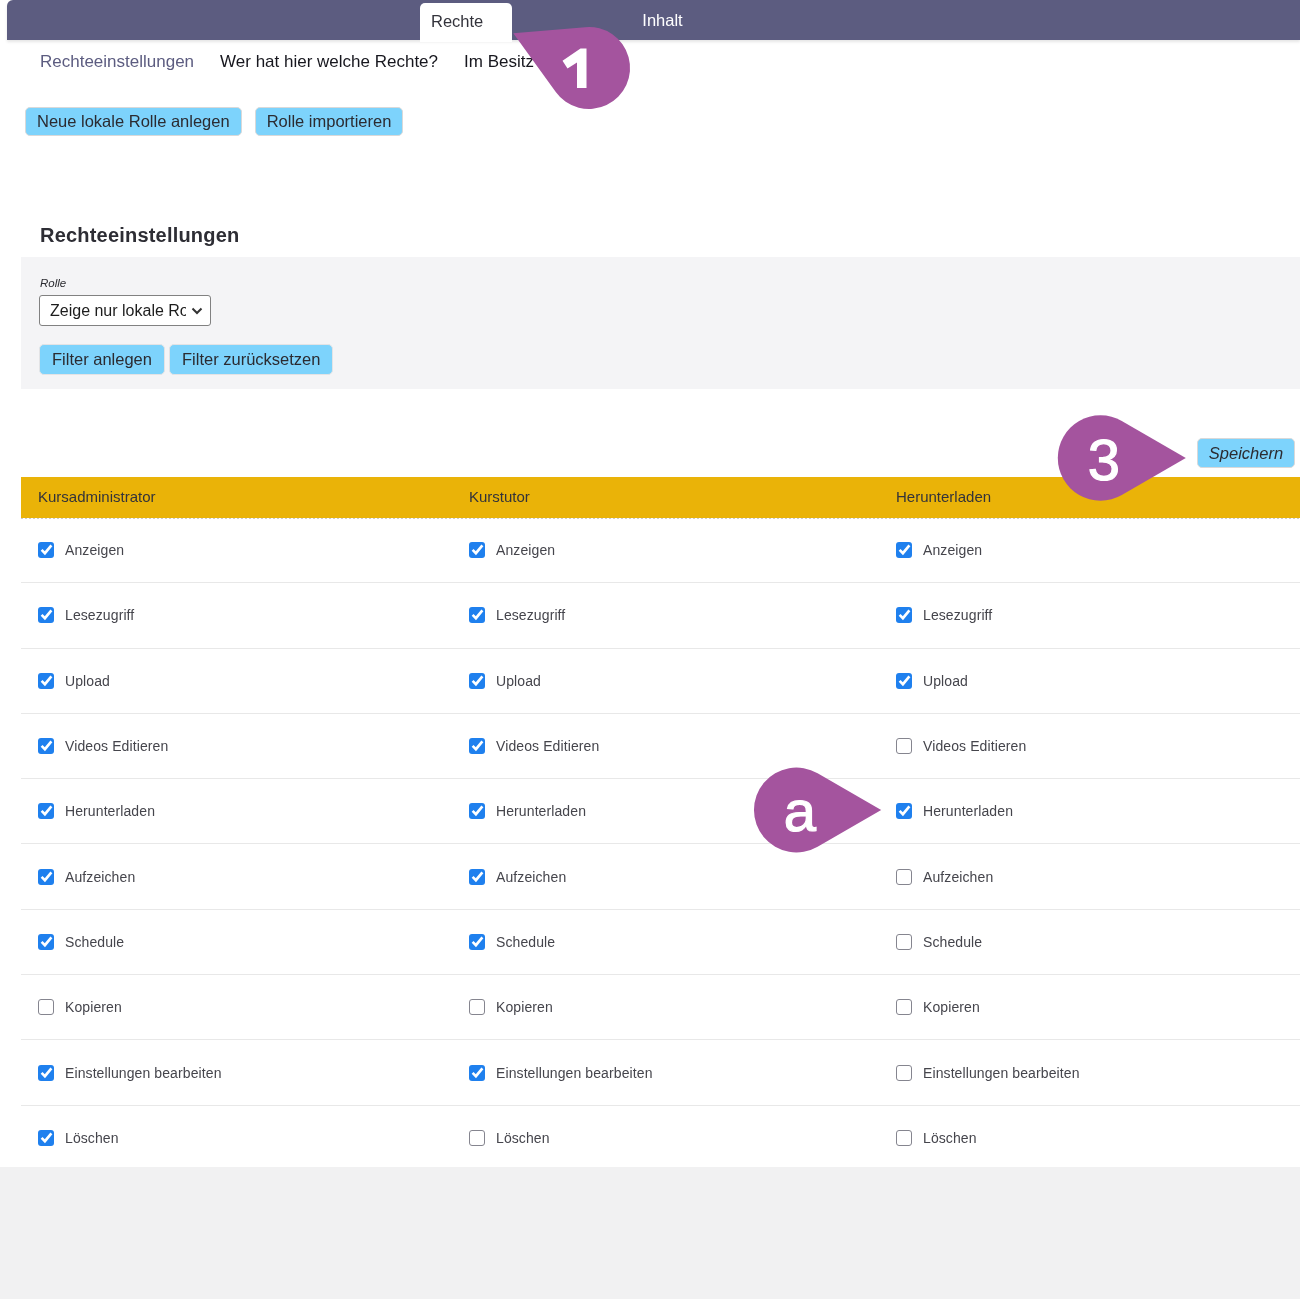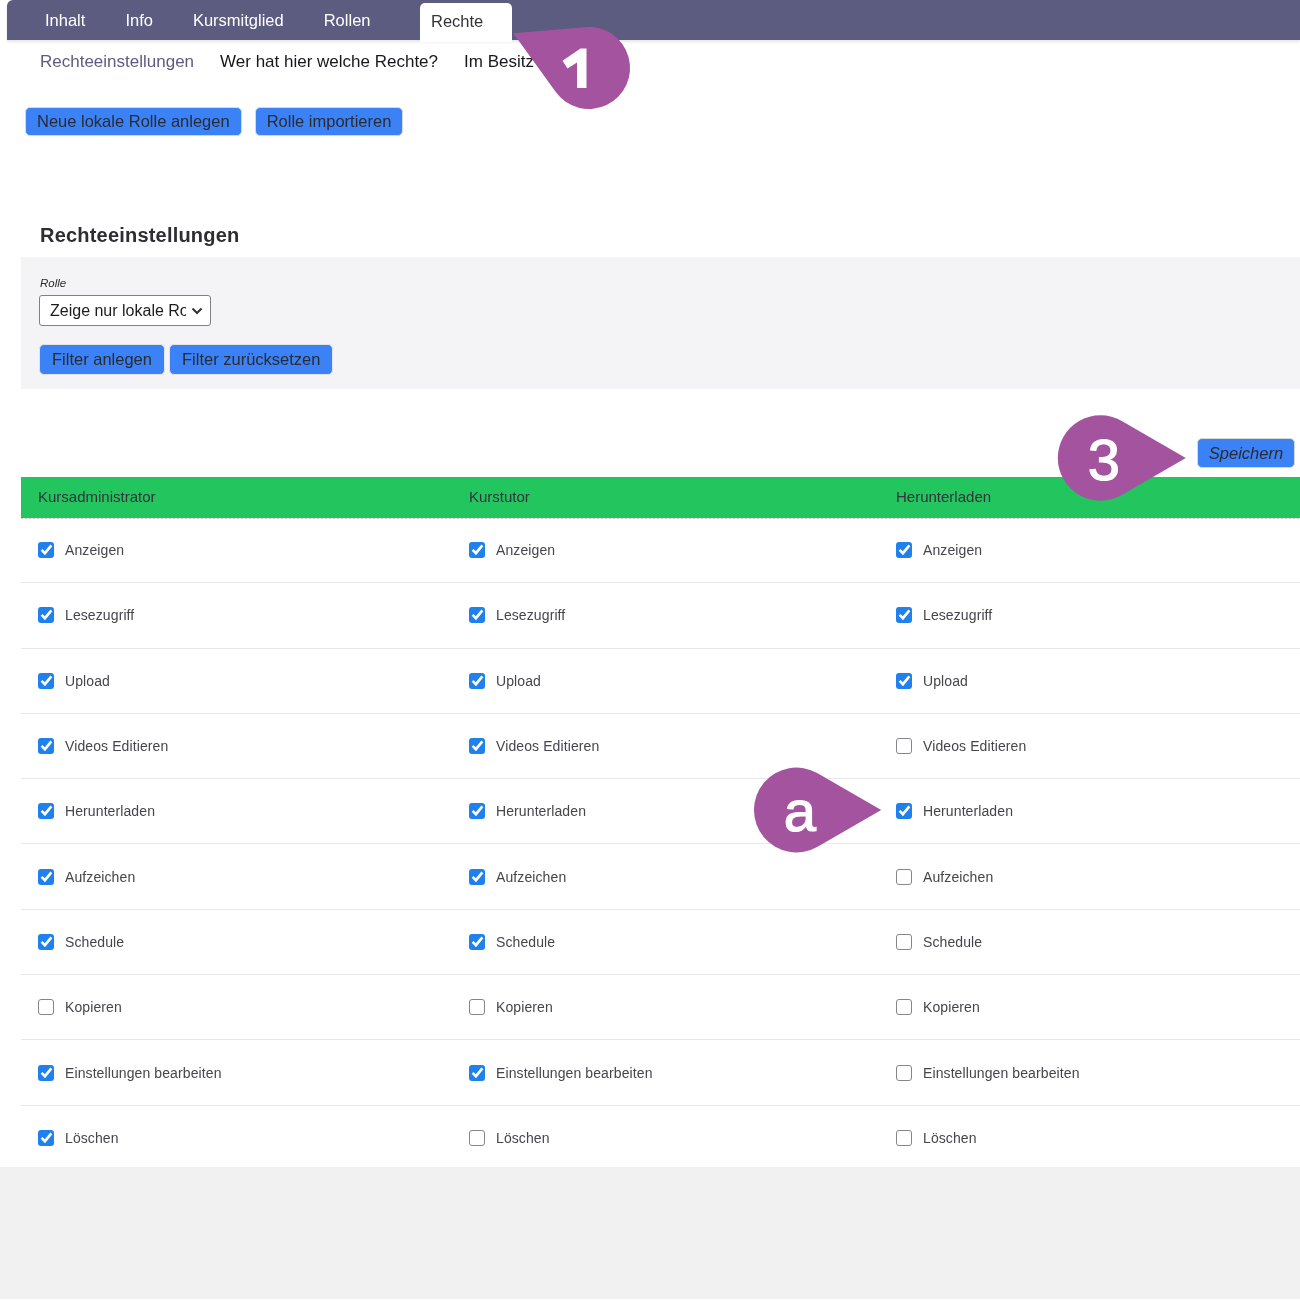--- a/index.html
+++ b/index.html
@@ -5,37 +5,37 @@
 * { margin:0; padding:0; box-sizing:border-box; }
 html,body { width:1300px; height:1300px; background:#fff; font-family:"Liberation Sans", sans-serif; overflow:hidden; }
 body { position:relative; }
 
 
 .navbar {
   position:absolute; left:7px; top:0; width:1293px; height:40px;
   background:#5c5c80; border-radius:6px 0 0 0;
   box-shadow:0 2px 3px rgba(0,0,0,0.10);
   display:flex; align-items:center; padding-left:18px;
-  font-size:16.5px; color:#fff;
+  font-size:16.5px; color:#fff;flex-direction:column;
 }
 .navbar .tab { padding:0 20px; height:40px; line-height:40px; position:relative; }
 .tabwhite {
   position:absolute; left:420px; top:3px; width:92px; height:39px;
   background:#fff; border-radius:5px 5px 0 0;
 }
 .tabwhite span { display:block; text-align:left; padding-left:11px; line-height:37px; font-size:16.5px; color:#33333b; }
 
 
 .subnav { position:absolute; left:40px; top:52px; font-size:17px; color:#17171e; white-space:nowrap; }
 .subnav span { margin-right:26px; }
 .subnav .act { color:#5c5c80; }
 
 
 .btn {
-  display:inline-block; background:#3b82f6; border:1px solid #d9d9d9; border-radius:5px;
+  display:inline-block; background:#7dd3fc; border:1px solid #d9d9d9; border-radius:5px;
   font-size:16.5px; color:#2b2b31; text-align:center;
 }
 
 .btnrow { position:absolute; left:25px; top:107px; }
 .btnrow .btn { height:29px; line-height:27px; padding:0 11px; margin-right:13px; }
 
 h2.head { position:absolute; left:40px; top:224px; font-size:20px; letter-spacing:0.2px; color:#2d2d34; font-weight:bold; }
 
 
 .filterbox { position:absolute; left:21px; top:257px; width:1279px; height:132px; background:#f4f4f6;text-decoration:underline; }
@@ -49,21 +49,21 @@
 .selectbox svg { position:absolute; right:7px; top:11px; }
 .seltext { display:inline-block; width:136px; overflow:hidden; white-space:nowrap; vertical-align:top; }
 .fbtns { position:absolute; left:18px; top:87px; }
 .fbtns .btn { height:31px; line-height:29px; padding:0 12px; margin-right:4px; border-color:#e3e3e5; }
 
 
 .save { position:absolute; left:1197px; top:438px; width:98px; height:30px; line-height:28px;font-style:italic; }
 
 
 .tbl { position:absolute; left:21px; top:477px; width:1279px; }
-.thead { height:41px; background:#22c55e; position:relative; font-size:15px; color:#33333a; }
+.thead { height:41px; background:#eab308; position:relative; font-size:15px; color:#33333a; }
 .thead::after { content:''; position:absolute; left:0; right:0; bottom:-1px; height:1px; background:repeating-linear-gradient(90deg,#cbcbcb 0 2px,transparent 2px 4px); }
 .thead span { position:absolute; top:11px; }
 .row { height:65.3px; border-bottom:1px solid #e8e8e8; position:relative;text-align:right; }
 .row.last { border-bottom:none; }
 .cell { position:absolute; top:0; height:100%; display:flex; align-items:center; font-size:14px; letter-spacing:0.1px; color:#45454c; }
 .c1 { left:17px; } .c2 { left:448px; } .c3 { left:875px; }
 .cb { width:16px; height:16px; border-radius:3px; margin-right:11px; flex:none; position:relative; }
 .cb.on { background:#1f80ee; }
 .cb.on svg { position:absolute; left:0; top:0; }
 .cb.off { background:#fff; border:1.5px solid #85858f; }

